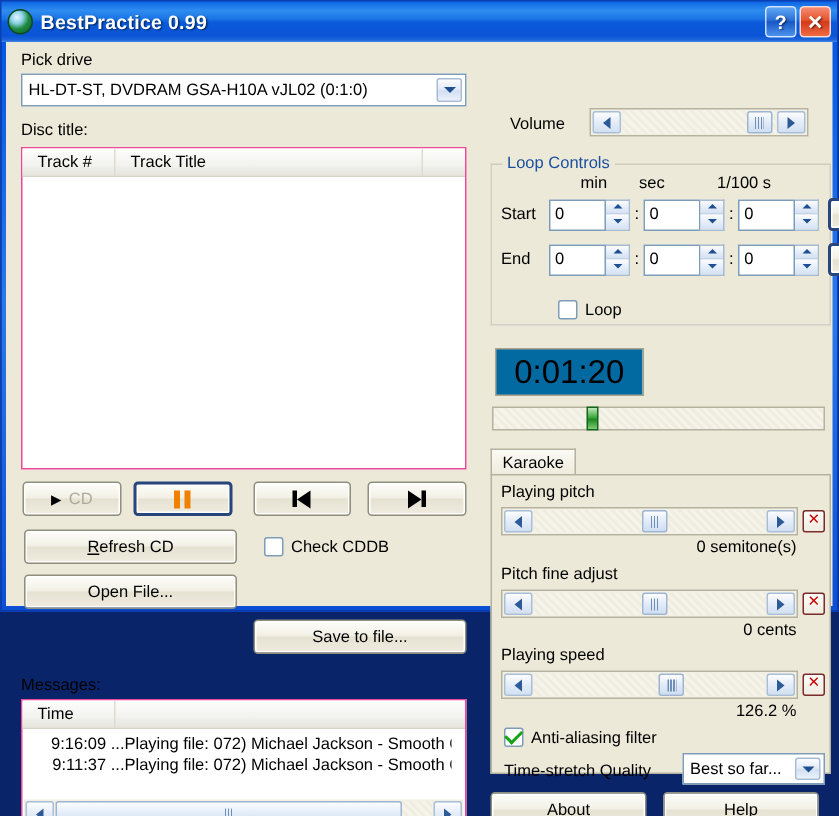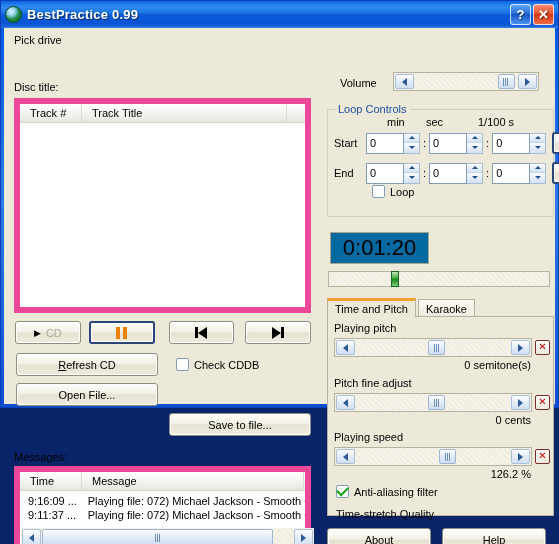--- a/index.html
+++ b/index.html
@@ -63,21 +63,22 @@
   }
 
   .panel-left  { position: absolute; left: 0;   top: 0; width: 318px; height: 100%; }
   .panel-right { position: absolute; left: 318px; top: 0; width: 235px; height: 100%; }
 
   .lbl { color: #000; font-size: 11px; }
 
   
   .field {
     background: #fff;
-    border: 6px solid #ec4899;
+    border: 1px solid #ec4899;
+    text-align: right;
   }
   .groupbox {
     border: 1px solid #d4d0c8;
     border-top-color: #cfcbbd;
     position: relative;
   }
   .gb-title {
     position: absolute; top: -7px; left: 7px;
     background: #ece9d8; padding: 0 3px;
     color: #1b4fa0; font-size: 11px;
@@ -255,20 +256,26 @@
       <div class="tb-btn tb-close">✕</div>
     </div>
   </div>
 
   <div class="client">
 
     <div class="panel-left">
 
       <div class="lbl" style="position:absolute;left:10px;top:6px;">Pick drive</div>
 
+      <div class="combo" style="position:absolute;left:10px;top:21px;width:297px;height:22px;">
+        <div class="txt">HL-DT-ST, DVDRAM GSA-H10A  vJL02 (0:1:0)</div>
+        <div class="combo-arrow">
+          <div class="arrow-dn"></div>
+        </div>
+      </div>
 
       <div class="lbl" style="position:absolute;left:10px;top:53px;">Disc title:</div>
 
       <div class="field" style="position:absolute;left:10px;top:70px;width:297px;height:215px;">
         <div class="listhdr">
           <div class="col" style="width:62px;">Track #</div>
           <div class="col" style="width:205px;">Track Title</div>
         </div>
         <div></div>
       </div>
@@ -312,21 +319,20 @@
       </div>
       <div class="btn" style="position:absolute;left:165px;top:385px;width:142px;height:23px;">
         <span>Save to file...</span>
       </div>
 
       <div class="lbl" style="position:absolute;left:10px;top:423px;text-align:center;">Messages:</div>
 
       <div class="field" style="position:absolute;left:10px;top:438px;width:297px;height:88px;">
         <div class="listhdr">
           <div class="col" style="width:62px;">Time</div>
-          <div class="col" style="width:222px;">Message</div>
         </div>
         <div style="padding:3px 0 0 0;">
           <div class="msg-row">
             <span style="width:68px;padding-left:8px;white-space:nowrap;">9:16:09 ...</span>
             <span style="white-space:nowrap;overflow:hidden;width:218px;">Playing file: 072) Michael Jackson - Smooth Crim</span>
           </div>
           <div class="msg-row">
             <span style="width:68px;padding-left:8px;white-space:nowrap;">9:11:37 ...</span>
             <span style="white-space:nowrap;overflow:hidden;width:218px;">Playing file: 072) Michael Jackson - Smooth Crim</span>
           </div>
@@ -449,36 +455,33 @@
                 <div class="spin-b">
                   <div class="tri-down"></div>
                 </div>
               </div>
           </div>
           <div class="btn default" style="width:40px;height:22px;margin-left:6px;">
             
           </div>
         </div>
 
-        <div class="cb-row" style="position:absolute;left:8px;top:75px;padding-left:36px;">
+        <div class="cb-row" style="position:absolute;left:8px;top:90px;padding-left:36px;">
           <span class="cbox"></span>
           <span>Loop</span>
         </div>
       </div>
 
       <div class="lcd" style="position:absolute;left:8px;top:204px;width:99px;height:32px;">0:01:20</div>
 
       <div class="trackslider" style="position:absolute;left:6px;top:243px;width:222px;">
         <div class="ts-thumb" style="left:28%;"></div>
       </div>
 
       <div class="tabstrip" style="position:absolute;left:5px;top:270px;width:227px;">
-        <div class="tab active">
-          <span>Time and Pitch</span>
-        </div>
         <div class="tab">
           <span>Karaoke</span>
         </div>
       </div>
 
       <div class="tabbody" style="position:absolute;left:5px;top:289px;width:227px;height:200px;">
 
         <div class="lbl" style="position:absolute;left:6px;top:5px;">Playing pitch</div>
         <div style="position:absolute;left:6px;top:21px;width:216px;display:flex;align-items:center;gap:3px;">
           <div class="sbar" style="flex:1 1 auto;">
@@ -535,20 +538,26 @@
           <div class="reset-btn">✕</div>
         </div>
         <div class="lbl" style="position:absolute;right:22px;top:151px;">126.2 %</div>
 
         <div class="cb-row" style="position:absolute;left:8px;top:168px;">
           <span class="cbox checked"></span>
           <span>Anti-aliasing filter</span>
         </div>
 
         <div class="lbl" style="position:absolute;left:8px;top:191px;">Time-stretch Quality</div>
+        <div class="combo" style="position:absolute;left:127px;top:185px;width:95px;height:21px;">
+          <div class="txt">Best so far...</div>
+          <div class="combo-arrow">
+              <div class="arrow-dn"></div>
+            </div>
+        </div>
       </div>
 
       <div class="btn" style="position:absolute;left:5px;top:500px;width:104px;height:24px;">
         <span>About</span>
       </div>
       <div class="btn" style="position:absolute;left:120px;top:500px;width:104px;height:24px;">
         <span>Help</span>
       </div>
     </div>
   </div>

